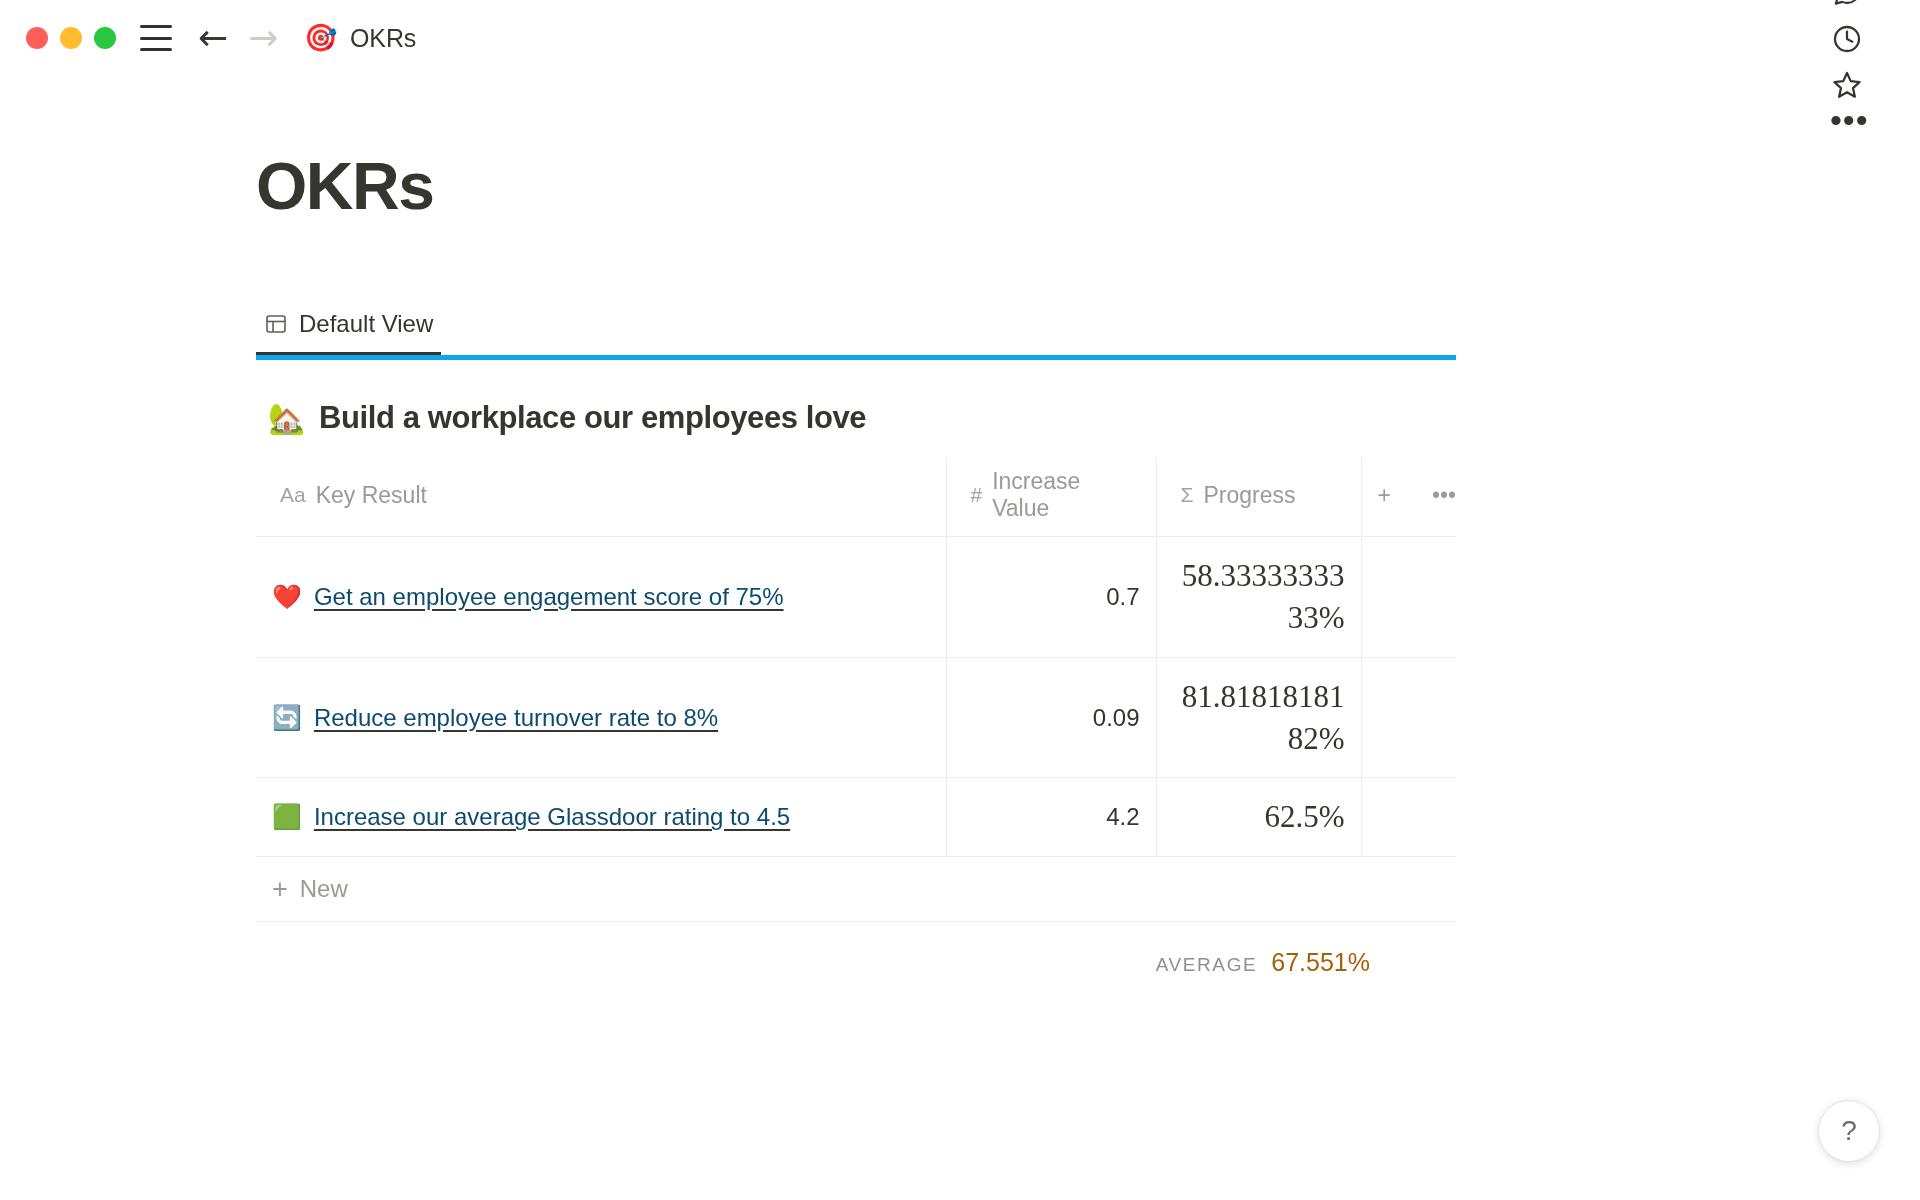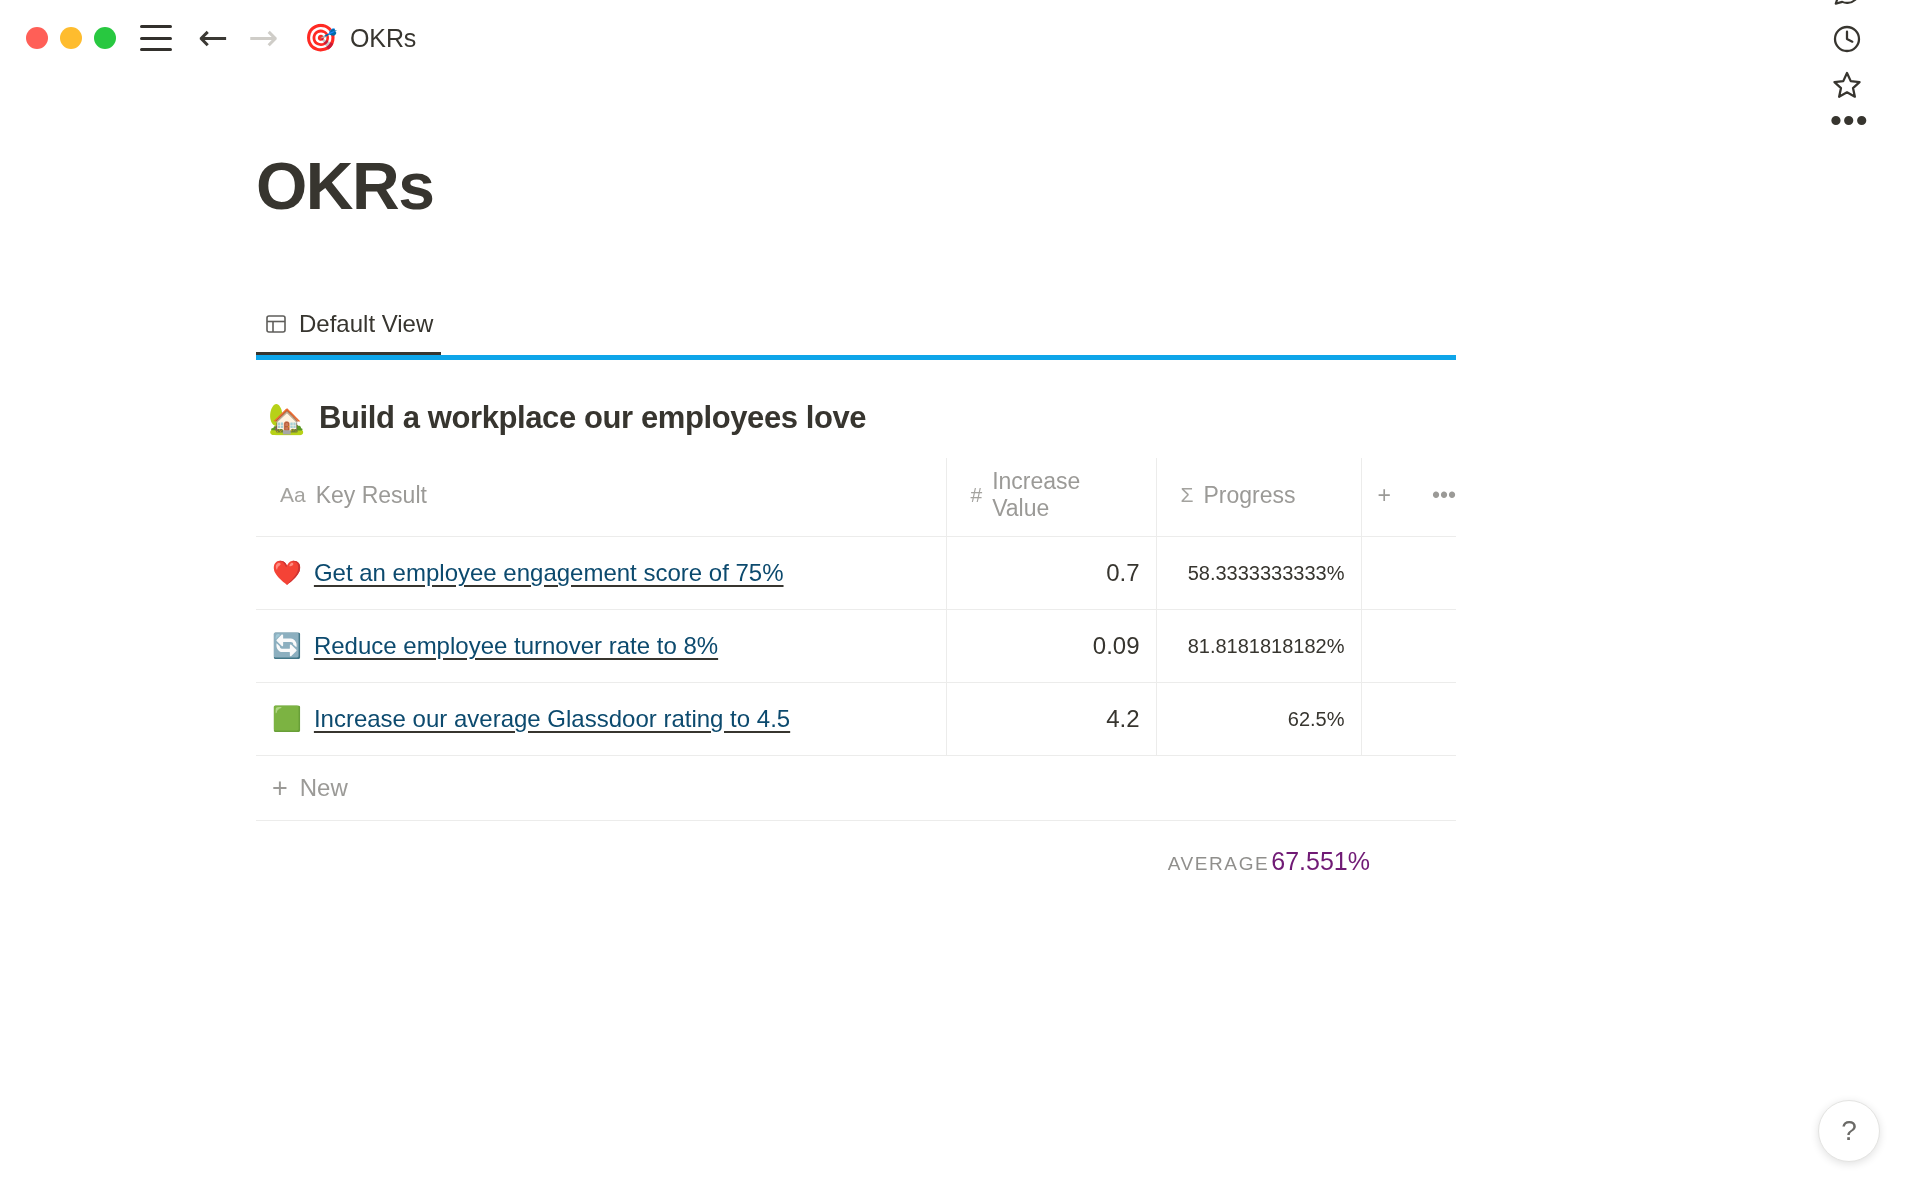--- a/index.html
+++ b/index.html
@@ -207,24 +207,25 @@
     border-left: 1px solid #ececeb;
     text-align: right;
     padding: 22px 16px;
     font-size: 24px;
     color: #37352f;
   }
   td.cell-prog {
     border-left: 1px solid #ececeb;
     text-align: right;
     padding: 18px 16px;
-    font-size: 20px;
+    font-size: 31px;
     color: #37352f;
     line-height: 1.35;
     word-break: break-all;
+    font-family: Liberation Serif, serif;
   }
   td.cell-blank {
     border-left: 1px solid #ececeb;
   }
   td.cell-pad { border-left: none; }
 
   .new-row {
     display: flex;
     align-items: center;
     gap: 12px;
@@ -233,31 +234,31 @@
     padding: 18px 16px;
     border-bottom: 1px solid #ececeb;
     cursor: pointer;
   }
   .new-row .plus { font-size: 27px; line-height: 1; }
 
   .summary-row {
     display: flex;
     justify-content: flex-end;
     align-items: baseline;
-    gap: 2px;
+    gap: 14px;
     padding: 26px 86px 0 0;
     max-width: 1200px;
   }
   .summary-label {
     font-size: 19px;
     letter-spacing: 1.6px;
     color: #908f8c;
     text-transform: uppercase;
   }
-  .summary-value { font-size: 25px; color: #701a75; }
+  .summary-value { font-size: 25px; color: #a16207; }
 
   
   .help-bubble {
     position: absolute;
     right: 40px;
     bottom: 38px;
     width: 62px; height: 62px;
     border-radius: 50%;
     background: #ffffff;
     border: 1px solid #e4e4e2;

